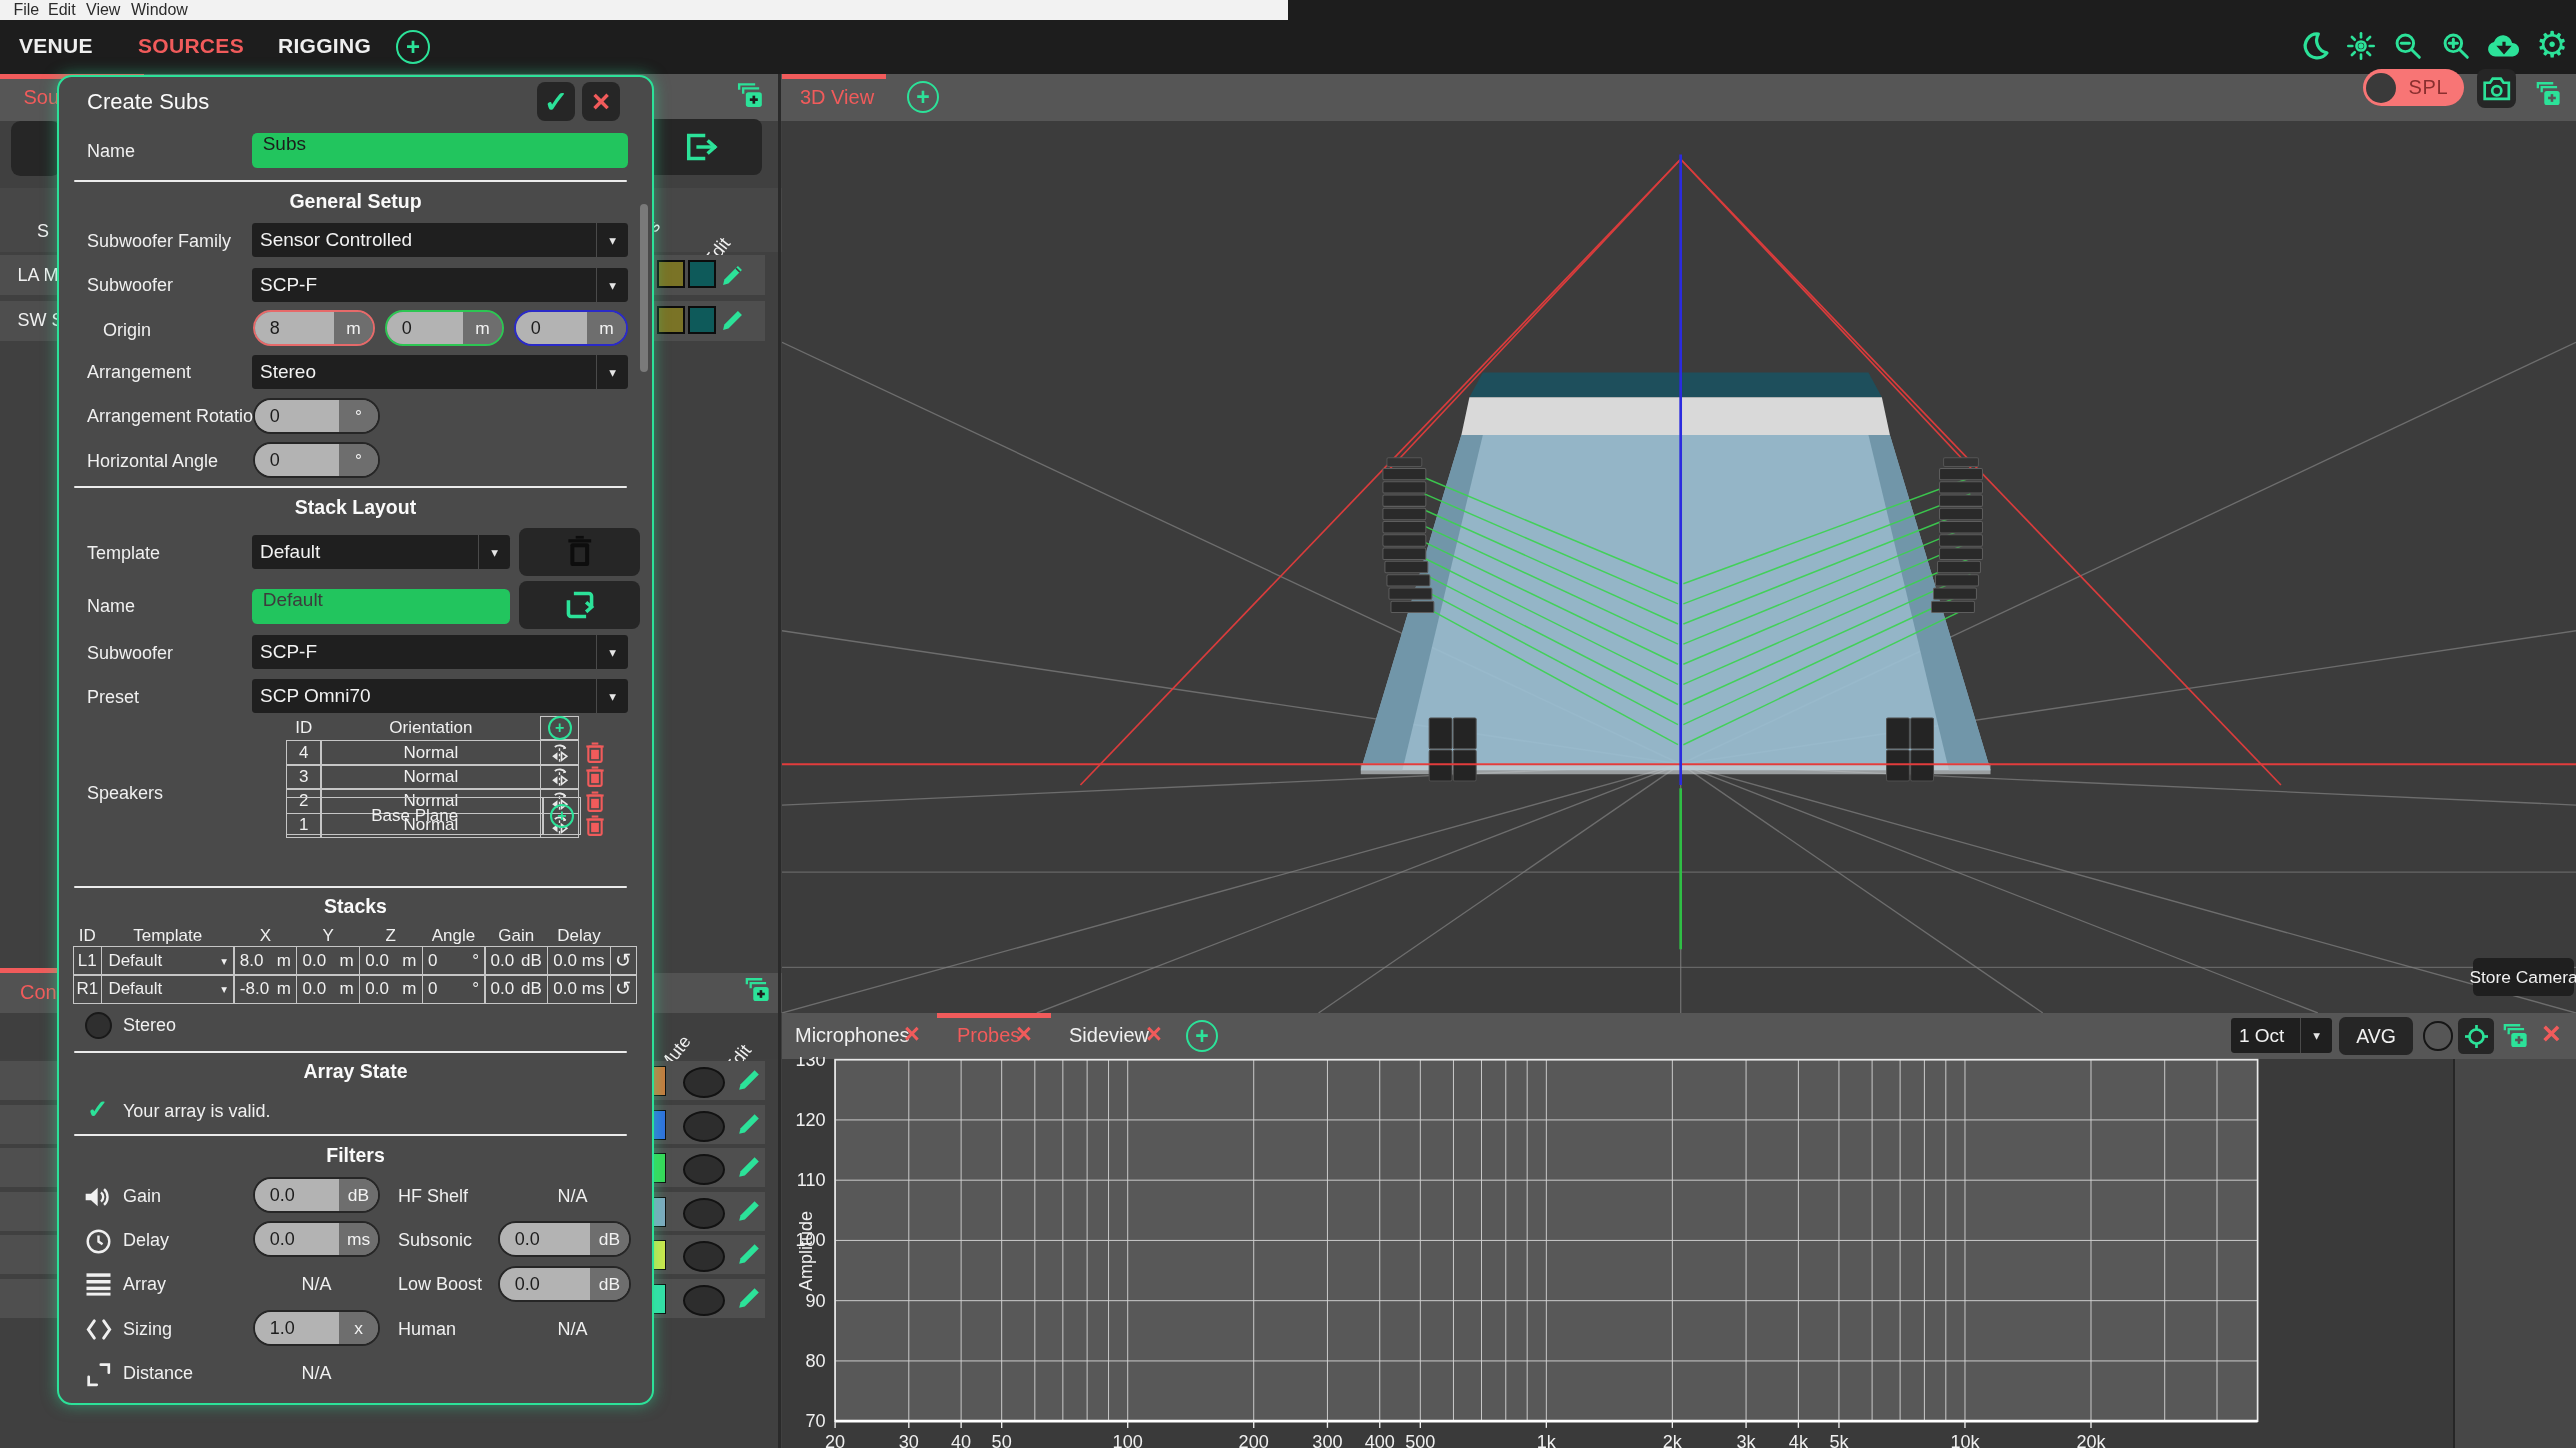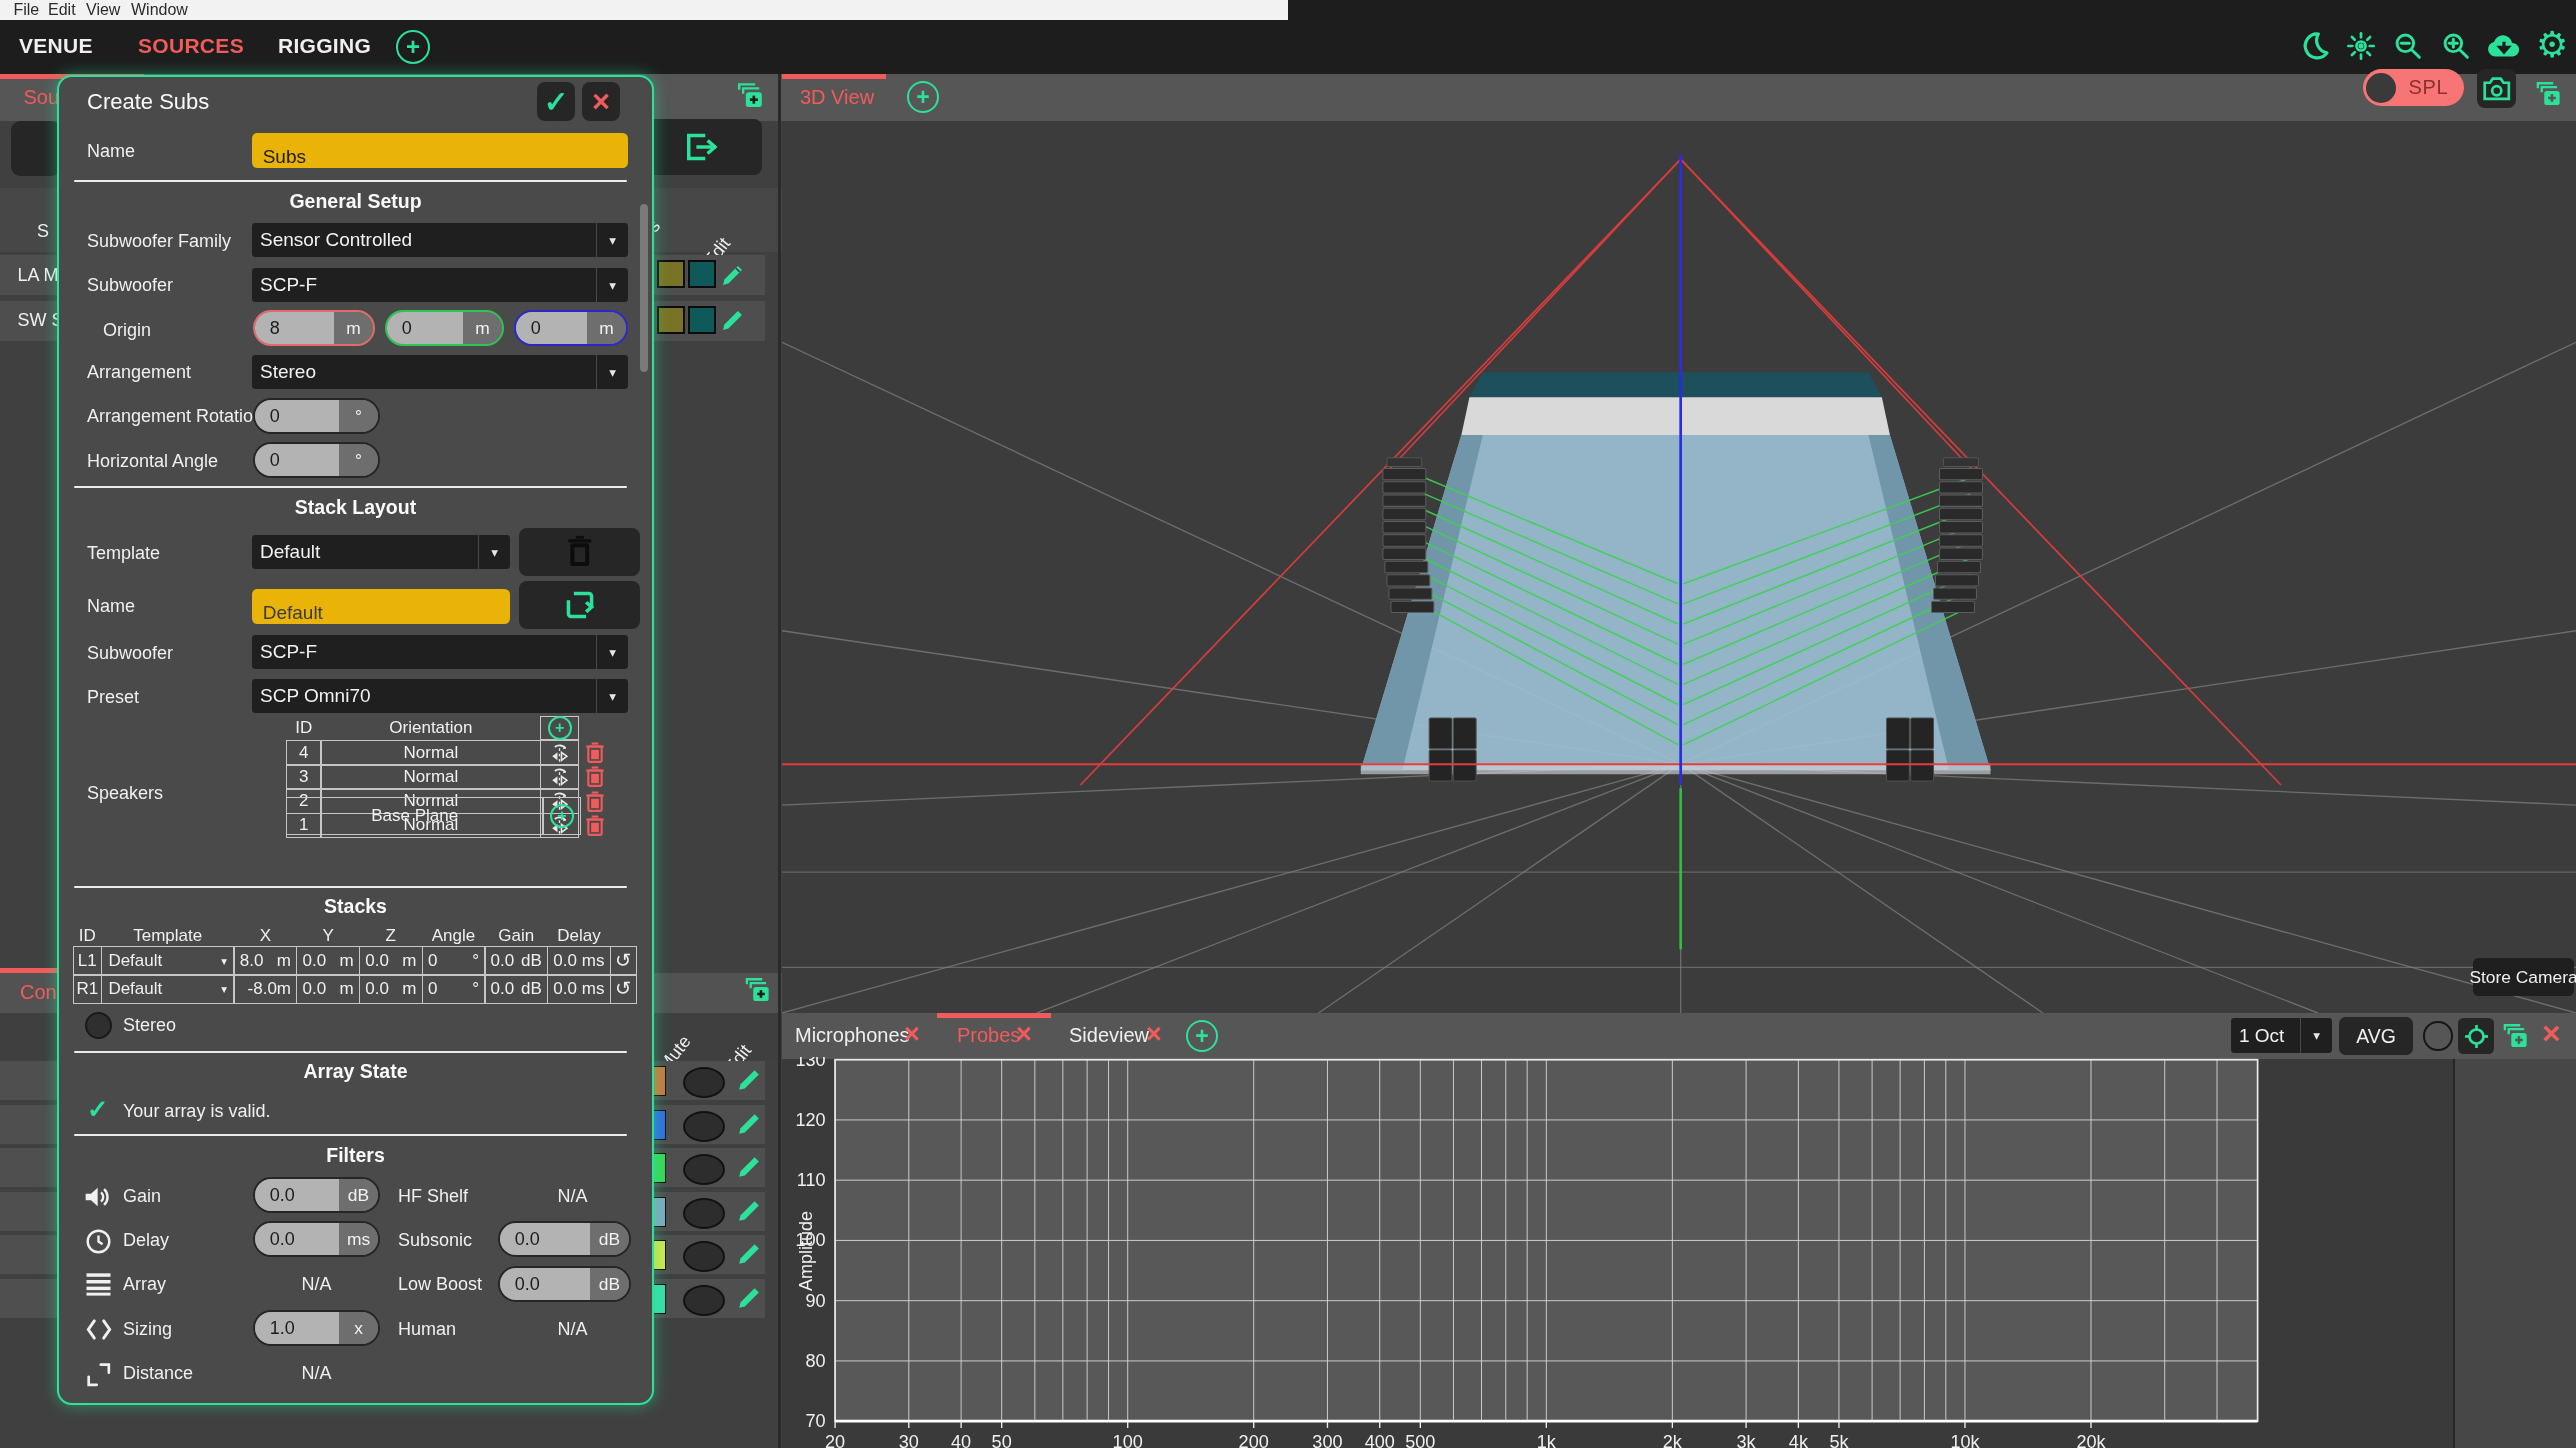--- a/index.html
+++ b/index.html
@@ -5,21 +5,21 @@
   html,body{margin:0;padding:0}
   body{width:2576px;height:1448px;background:#2e2e2e;font-family:"Liberation Sans",sans-serif;overflow:hidden;position:relative}
   .abs{position:absolute;box-sizing:border-box}
   .txt{color:#f0f0f0;font-size:18px}
   .rowlabel{font-size:18px;color:#f0f0f0;white-space:nowrap}
   .sect{font-size:19.5px;font-weight:bold;color:#fafafa;text-align:center;width:100%}
   .hr{height:2px;background:#ececec;border-radius:1.3px}
   .dd{background:#1f1f1f;border-radius:3.4px;display:flex;align-items:center;height:34px}
   .dd .v{flex:1;color:#f2f2f2;font-size:19px;padding-left:8px;white-space:nowrap;overflow:hidden}
   .dd .c{width:31px;align-self:stretch;border-left:1.3px solid #4a4a4a;display:flex;align-items:center;justify-content:center;color:#e6e6e6;font-size:13.4px}
-  .inlight{background:#eab308;border-radius:5.4px;color:#1c1c1c;font-size:19px;display:flex;align-items:flex-end;padding-left:10.7px}
+  .inlight{background:#22c55e;border-radius:5.4px;color:#1c1c1c;font-size:19px;display:flex;align-items:flex-start;padding-left:10.7px}
   .pill{border:2px solid #262626;border-radius:18px;height:36px;display:flex;overflow:hidden;background:#6e6e6e}
   .pill .pv{background:#b3b3b3;color:#1c1c1c;font-size:18px;display:flex;align-items:center;padding-left:14.8px;flex:1}
   .pill .pu{background:#6e6e6e;color:#f2f2f2;font-size:17.4px;width:39px;display:flex;align-items:center;justify-content:center;flex:none}
   .bred{border-color:#e66a6a}.bgreen{border-color:#2dc653}.bblue{border-color:#2a2ac8}
   .dbtn{background:#262626;border-radius:8px;display:flex;align-items:center;justify-content:center}
   .cell{border:1.3px solid #c6c6c6;display:flex;align-items:center;justify-content:center;color:#f0f0f0;font-size:17px;margin-left:-1.3px;box-sizing:border-box;height:100%}
   .cell.noborder{border-color:transparent}
   .flexrow{display:flex}
   .gplus{border:2.7px solid #2ce299;border-radius:50%;color:#2ce299;display:flex;align-items:center;justify-content:center;font-weight:bold;background:transparent}
   .navtab{font-size:21px;font-weight:bold;color:#efefef;letter-spacing:0.3px}
@@ -729,21 +729,21 @@
       <div class="cell" style="width:27px">
           <span style="font-size:19.5px">↺</span>
         </div>
       </div>
       <div class="flexrow" style="height: 29.5px; margin-top: -1.3px;">
         <div class="cell" style="width:29.5px">R1</div>
       <div class="cell" style="width:134px;justify-content:space-between;padding:0 6.7px">
           <span>Default</span>
           <span style="font-size:11.4px">▾</span>
         </div>
-      <div class="cell" style="width:64px;justify-content:flex-end;padding:0 5.4px">
+      <div class="cell" style="width:64px;justify-content:space-between;padding:0 5.4px">
           <span>-8.0</span>
           <span>m</span>
         </div>
         <div class="cell" style="width:64px;justify-content:space-between;padding:0 5.4px">
           <span>0.0</span>
           <span>m</span>
         </div>
         <div class="cell" style="width:64px;justify-content:space-between;padding:0 5.4px">
           <span>0.0</span>
           <span>m</span>

